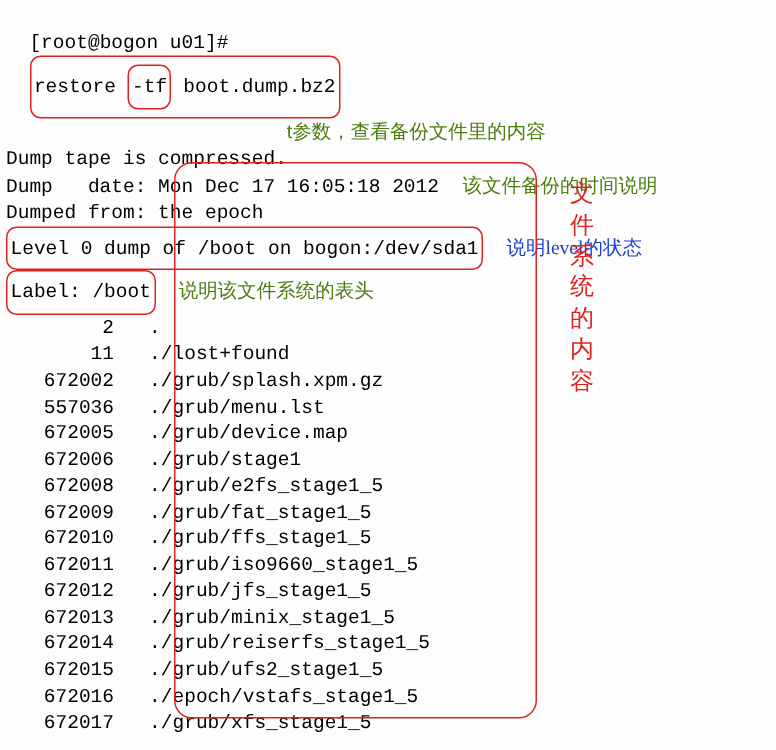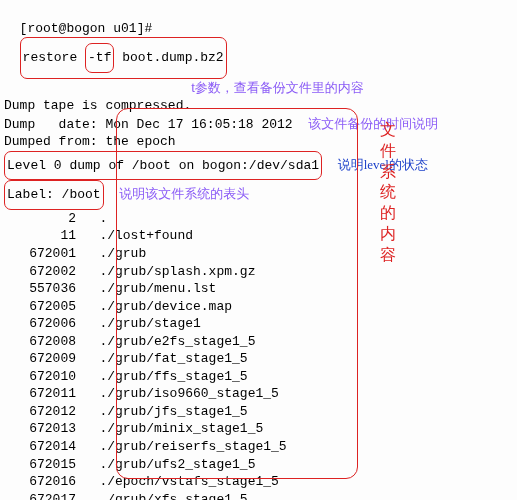--- a/index.html
+++ b/index.html
@@ -15,21 +15,21 @@
     overflow: hidden;
   }
   .line { white-space: pre; }
   .red-box {
     border: 1px solid #d22;
     border-radius: 7px;
     padding: 5px 2px;
     display: inline-block;
   }
   .annot {
-    color: #8b5cf6;
+    color: #4d7c0f;
     font-family: Liberation Sans, sans-serif;
     font-size: 13px;
   }
   .annot-blue {
     color: #1a3fc9;
     font-family: "SimSun", "宋体", serif;
     font-size: 13px;
     margin-top: 12px;
   }
   .files-box {
@@ -76,24 +76,20 @@
 
 <table class="listing">
 <tbody id="rows">
       <tr>
         <td class="num">2</td>
         <td>   .</td>
       </tr>
       <tr>
         <td class="num">11</td>
         <td>   ./lost+found</td>
-      </tr>
-      <tr>
-        <td class="num">672001</td>
-        <td>   ./grub</td>
       </tr>
       <tr>
         <td class="num">672002</td>
         <td>   ./grub/splash.xpm.gz</td>
       </tr>
       <tr>
         <td class="num">557036</td>
         <td>   ./grub/menu.lst</td>
       </tr>
       <tr>

